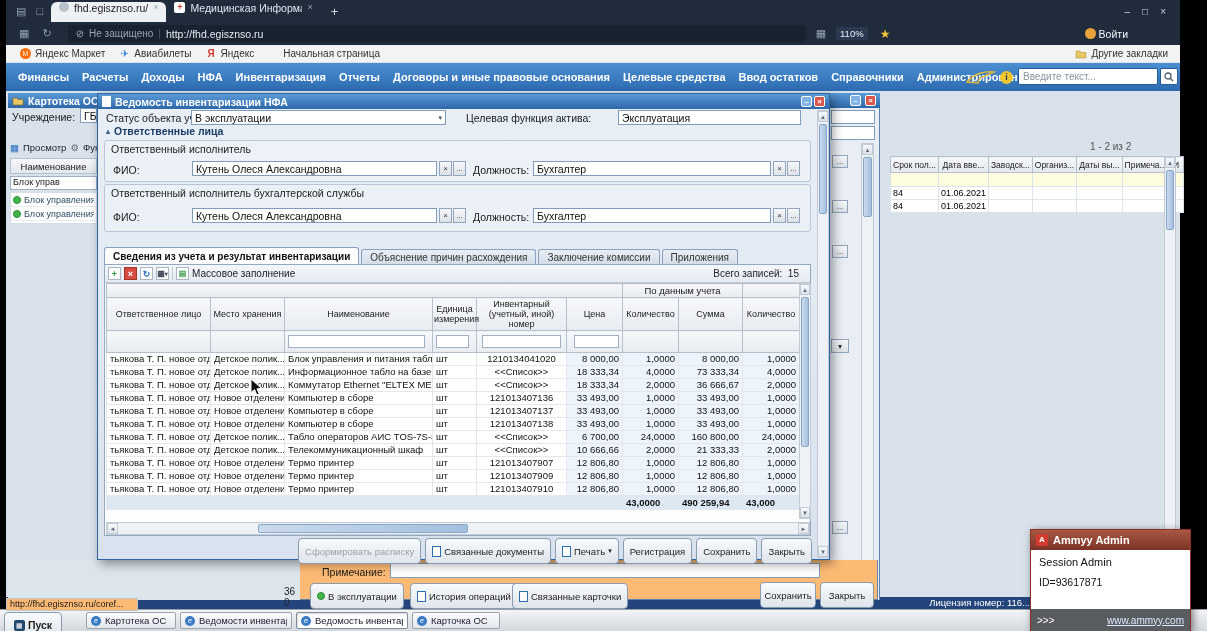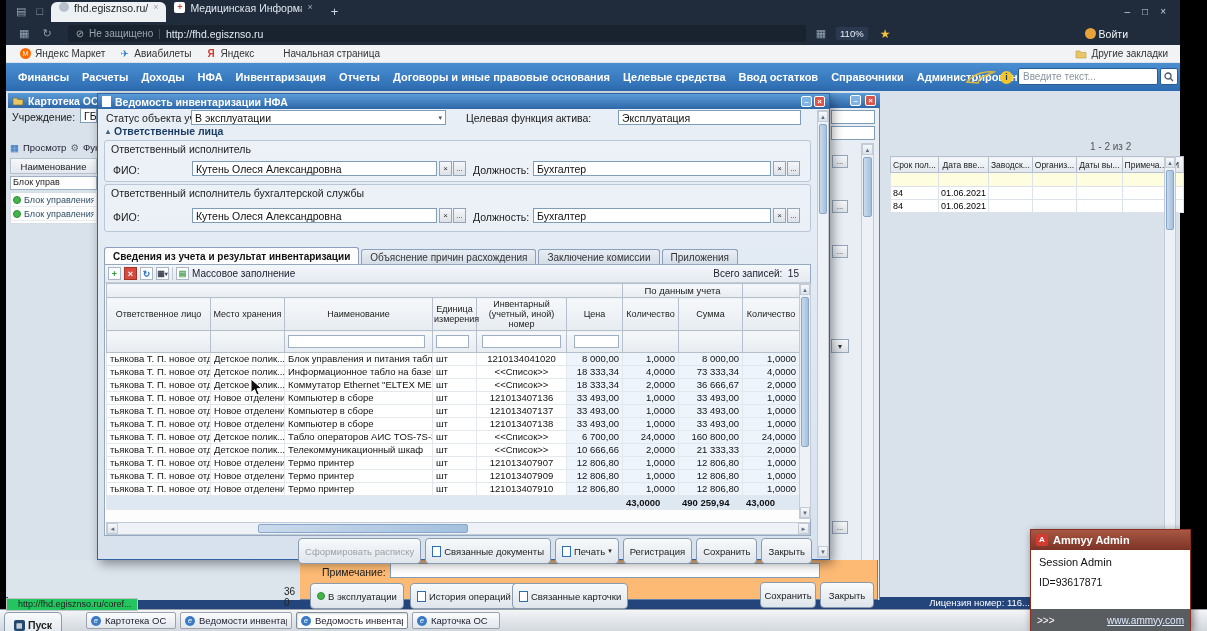--- a/index.html
+++ b/index.html
@@ -37,21 +37,21 @@
 .bm-other{margin-left:auto;margin-right:12px;display:flex;align-items:center;gap:4px}
 .navbar{position:absolute;left:0;top:63px;width:100%;height:28px;background:linear-gradient(#4a8fd2,#2d6bb0);display:flex;align-items:center}
 #nav-items{display:flex;gap:13px;margin-left:12px}
 .nav-item{color:#fff;font-size:11px;font-weight:bold;white-space:nowrap}
 .nav-search{position:absolute;left:1012px;top:5px;width:140px;height:17px;background:#fff;border:1px solid #275d97;border-radius:2px;font-size:10px;color:#333;padding:0 4px}
 .nav-search::placeholder{color:#8a94a0}
 .nav-search-btn{position:absolute;left:1154px;top:5px;width:18px;height:17px;background:#fff;border:1px solid #275d97;border-radius:2px;display:flex;align-items:center;justify-content:center}
 .info-ic{position:absolute;left:994px;top:8px;width:13px;height:13px;border-radius:50%;background:#f0c52e;color:#243c5c;font-size:9px;font-weight:bold;text-align:center;line-height:13px}
 .page-bg{position:absolute;left:0;top:91px;width:100%;height:506px;background:#d9e2ea}
 .license{position:absolute;left:0;top:597px;width:100%;height:12px;background:#23457c;color:#fff;font-size:9.5px;display:flex;align-items:flex-start;justify-content:flex-end;padding-right:150px}
-.tooltip{position:absolute;left:0;top:598px;width:132px;height:13px;background:#22c55e;border:1px solid #c0c4c8;font-size:9px;color:#222;padding:0 11px;line-height:11px;z-index:30}
+.tooltip{position:absolute;left:0;top:598px;width:132px;height:13px;background:#fdba74;border:1px solid #c0c4c8;font-size:9px;color:#222;padding:0 3px;line-height:11px;z-index:30}
 
 
 .titlebar{background:linear-gradient(#5b9bd8,#2d67a8);color:#fff;font-weight:bold;font-size:10.5px;display:flex;align-items:center;gap:4px;padding:0 4px}
 .tb-min,.tb-x{width:11px;height:11px;border-radius:2px;font-size:8px;line-height:10px;text-align:center;color:#fff;border:1px solid #fff}
 .tb-min{background:#7fb2e5}.tb-x{background:#d9544a}
 .lbl{font-size:10.5px;color:#1a1a1a;white-space:nowrap}
 .field{background:#fff;border:1px solid #7f9db9;font-size:10.5px;color:#111;display:flex;align-items:center;padding:0 3px;overflow:hidden;white-space:nowrap}
 .minibtn{background:linear-gradient(#f5f7f9,#dde2e8);border:1px solid #93a5ba;font-size:8px;color:#333;display:flex;align-items:center;justify-content:center}
 .btn{background:linear-gradient(#f8fafb,#dfe5ec);border:1px solid #8a9bb0;border-radius:4px;font-size:9.5px;color:#222;display:flex;align-items:center;justify-content:center;gap:3px;padding:12px 6px;white-space:nowrap}
 .btn.disabled{color:#9aa0a6}

